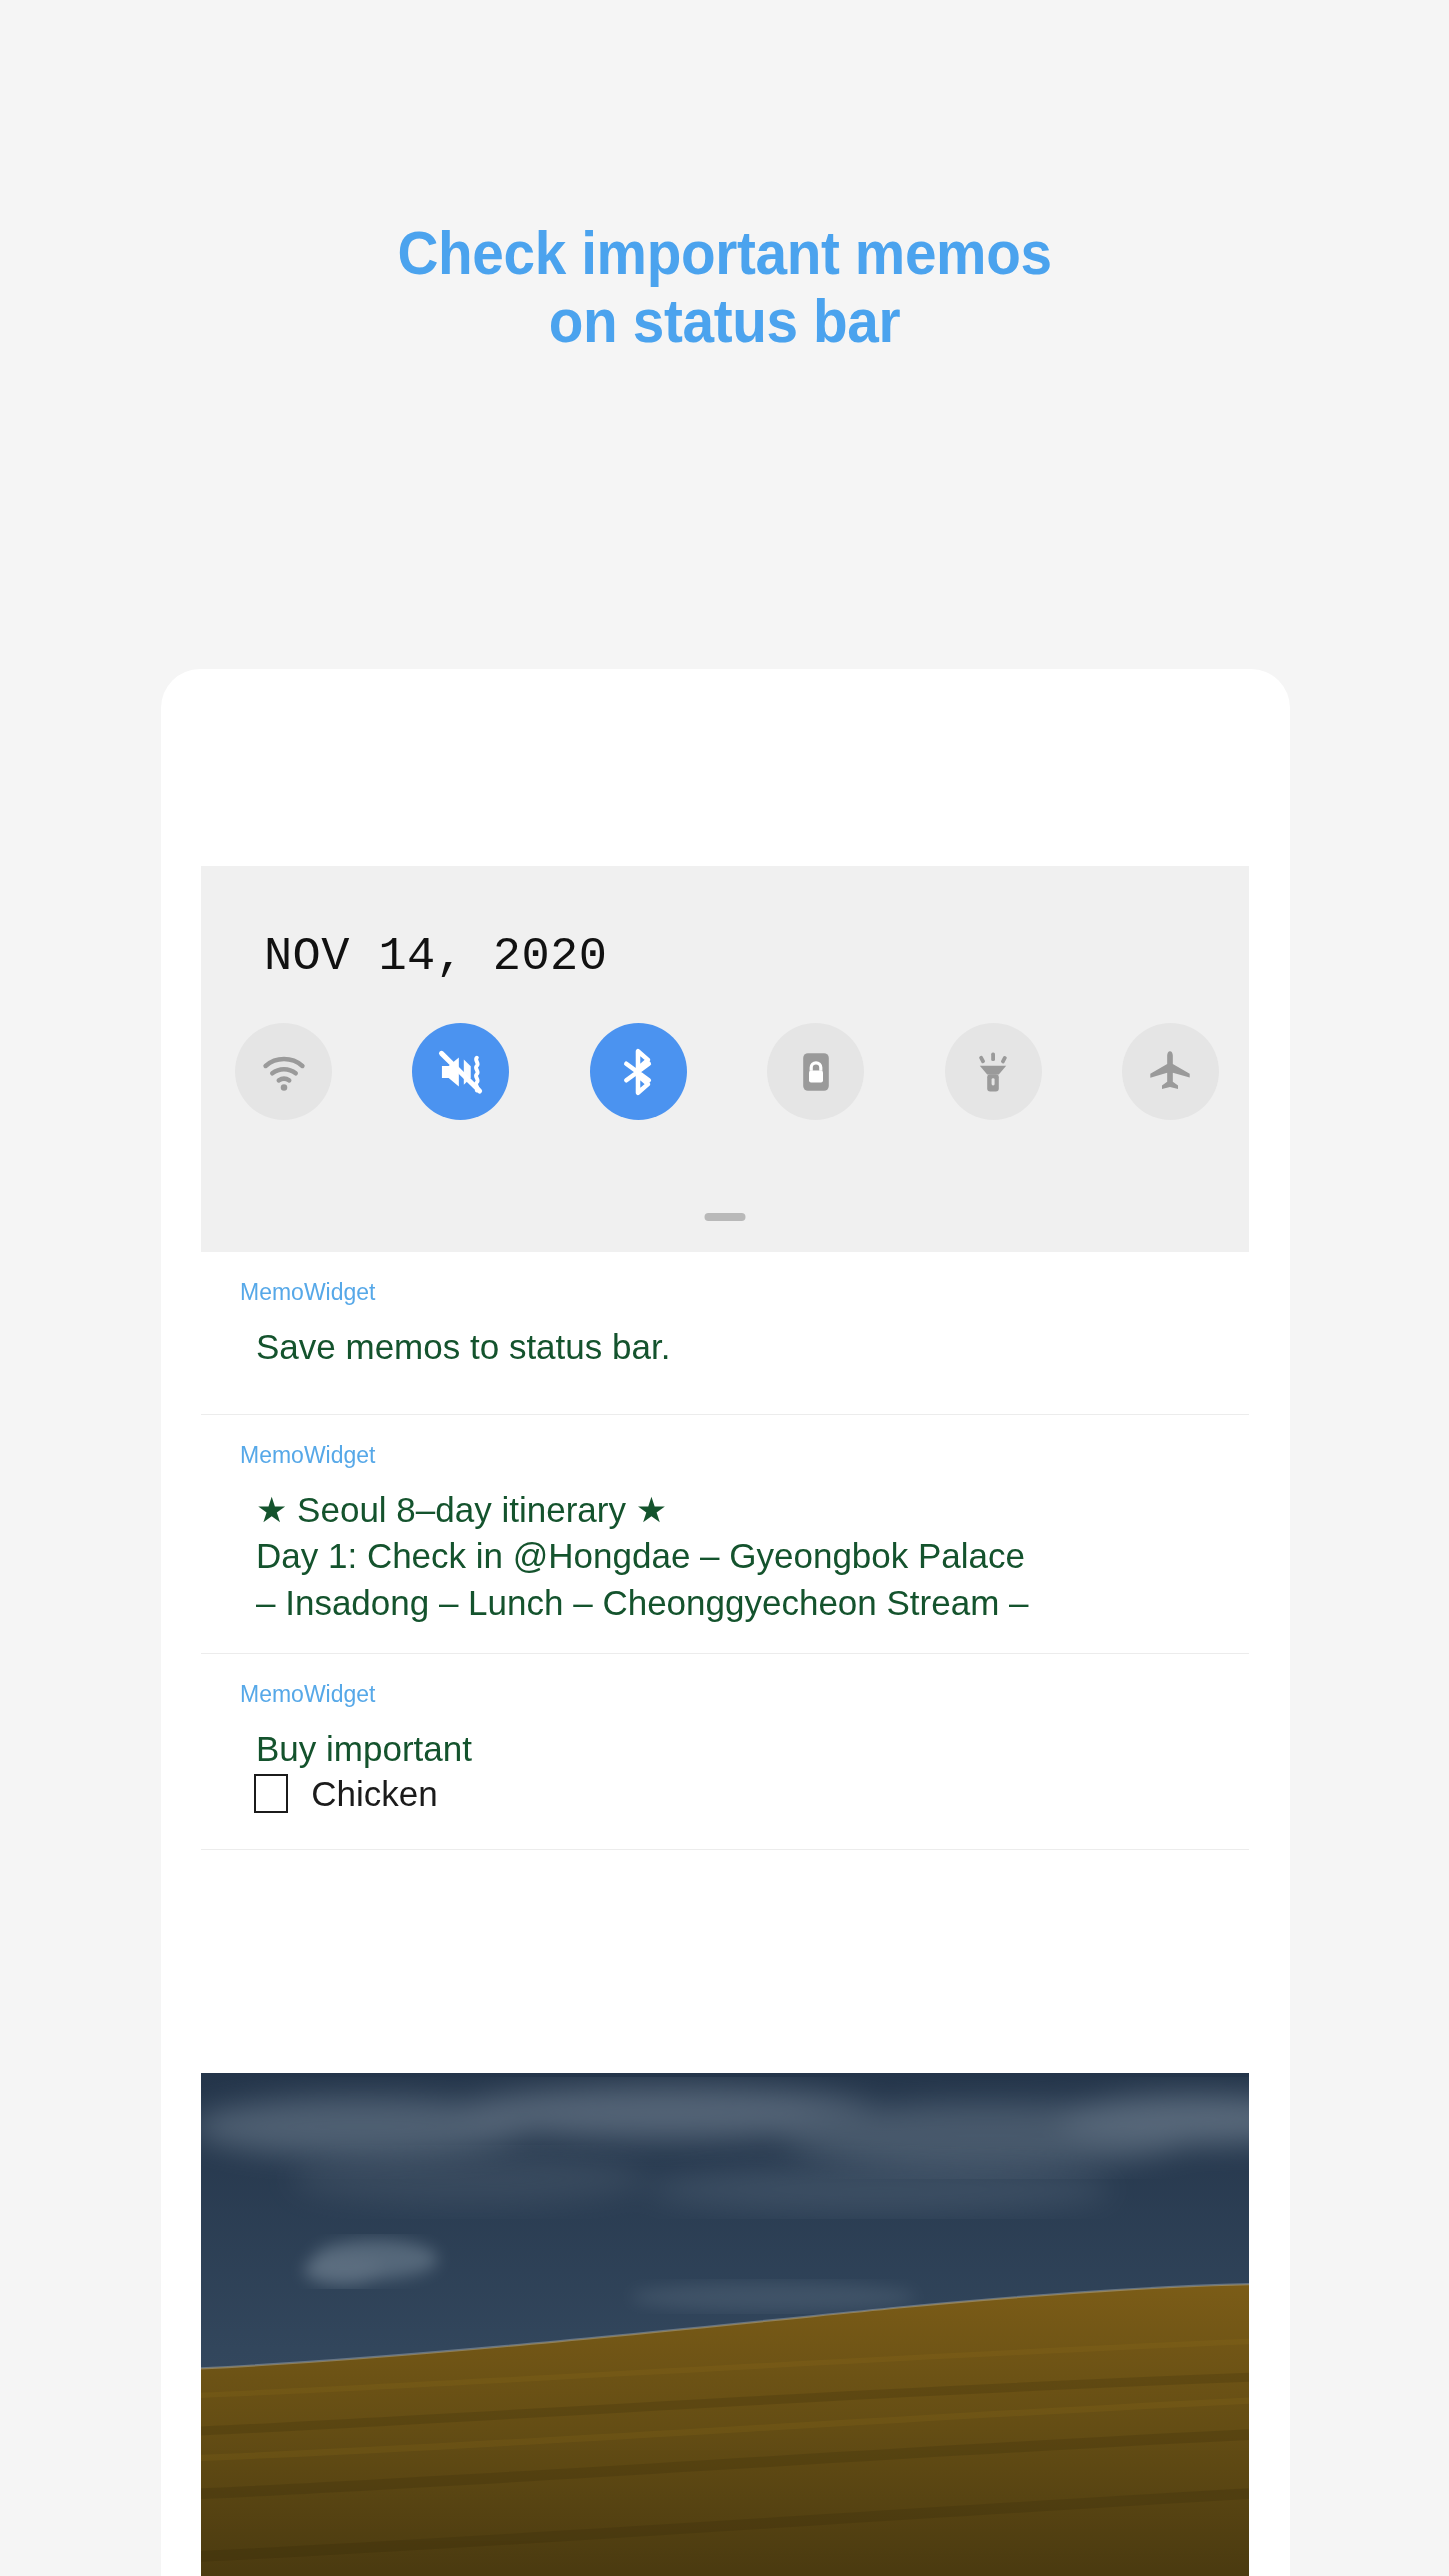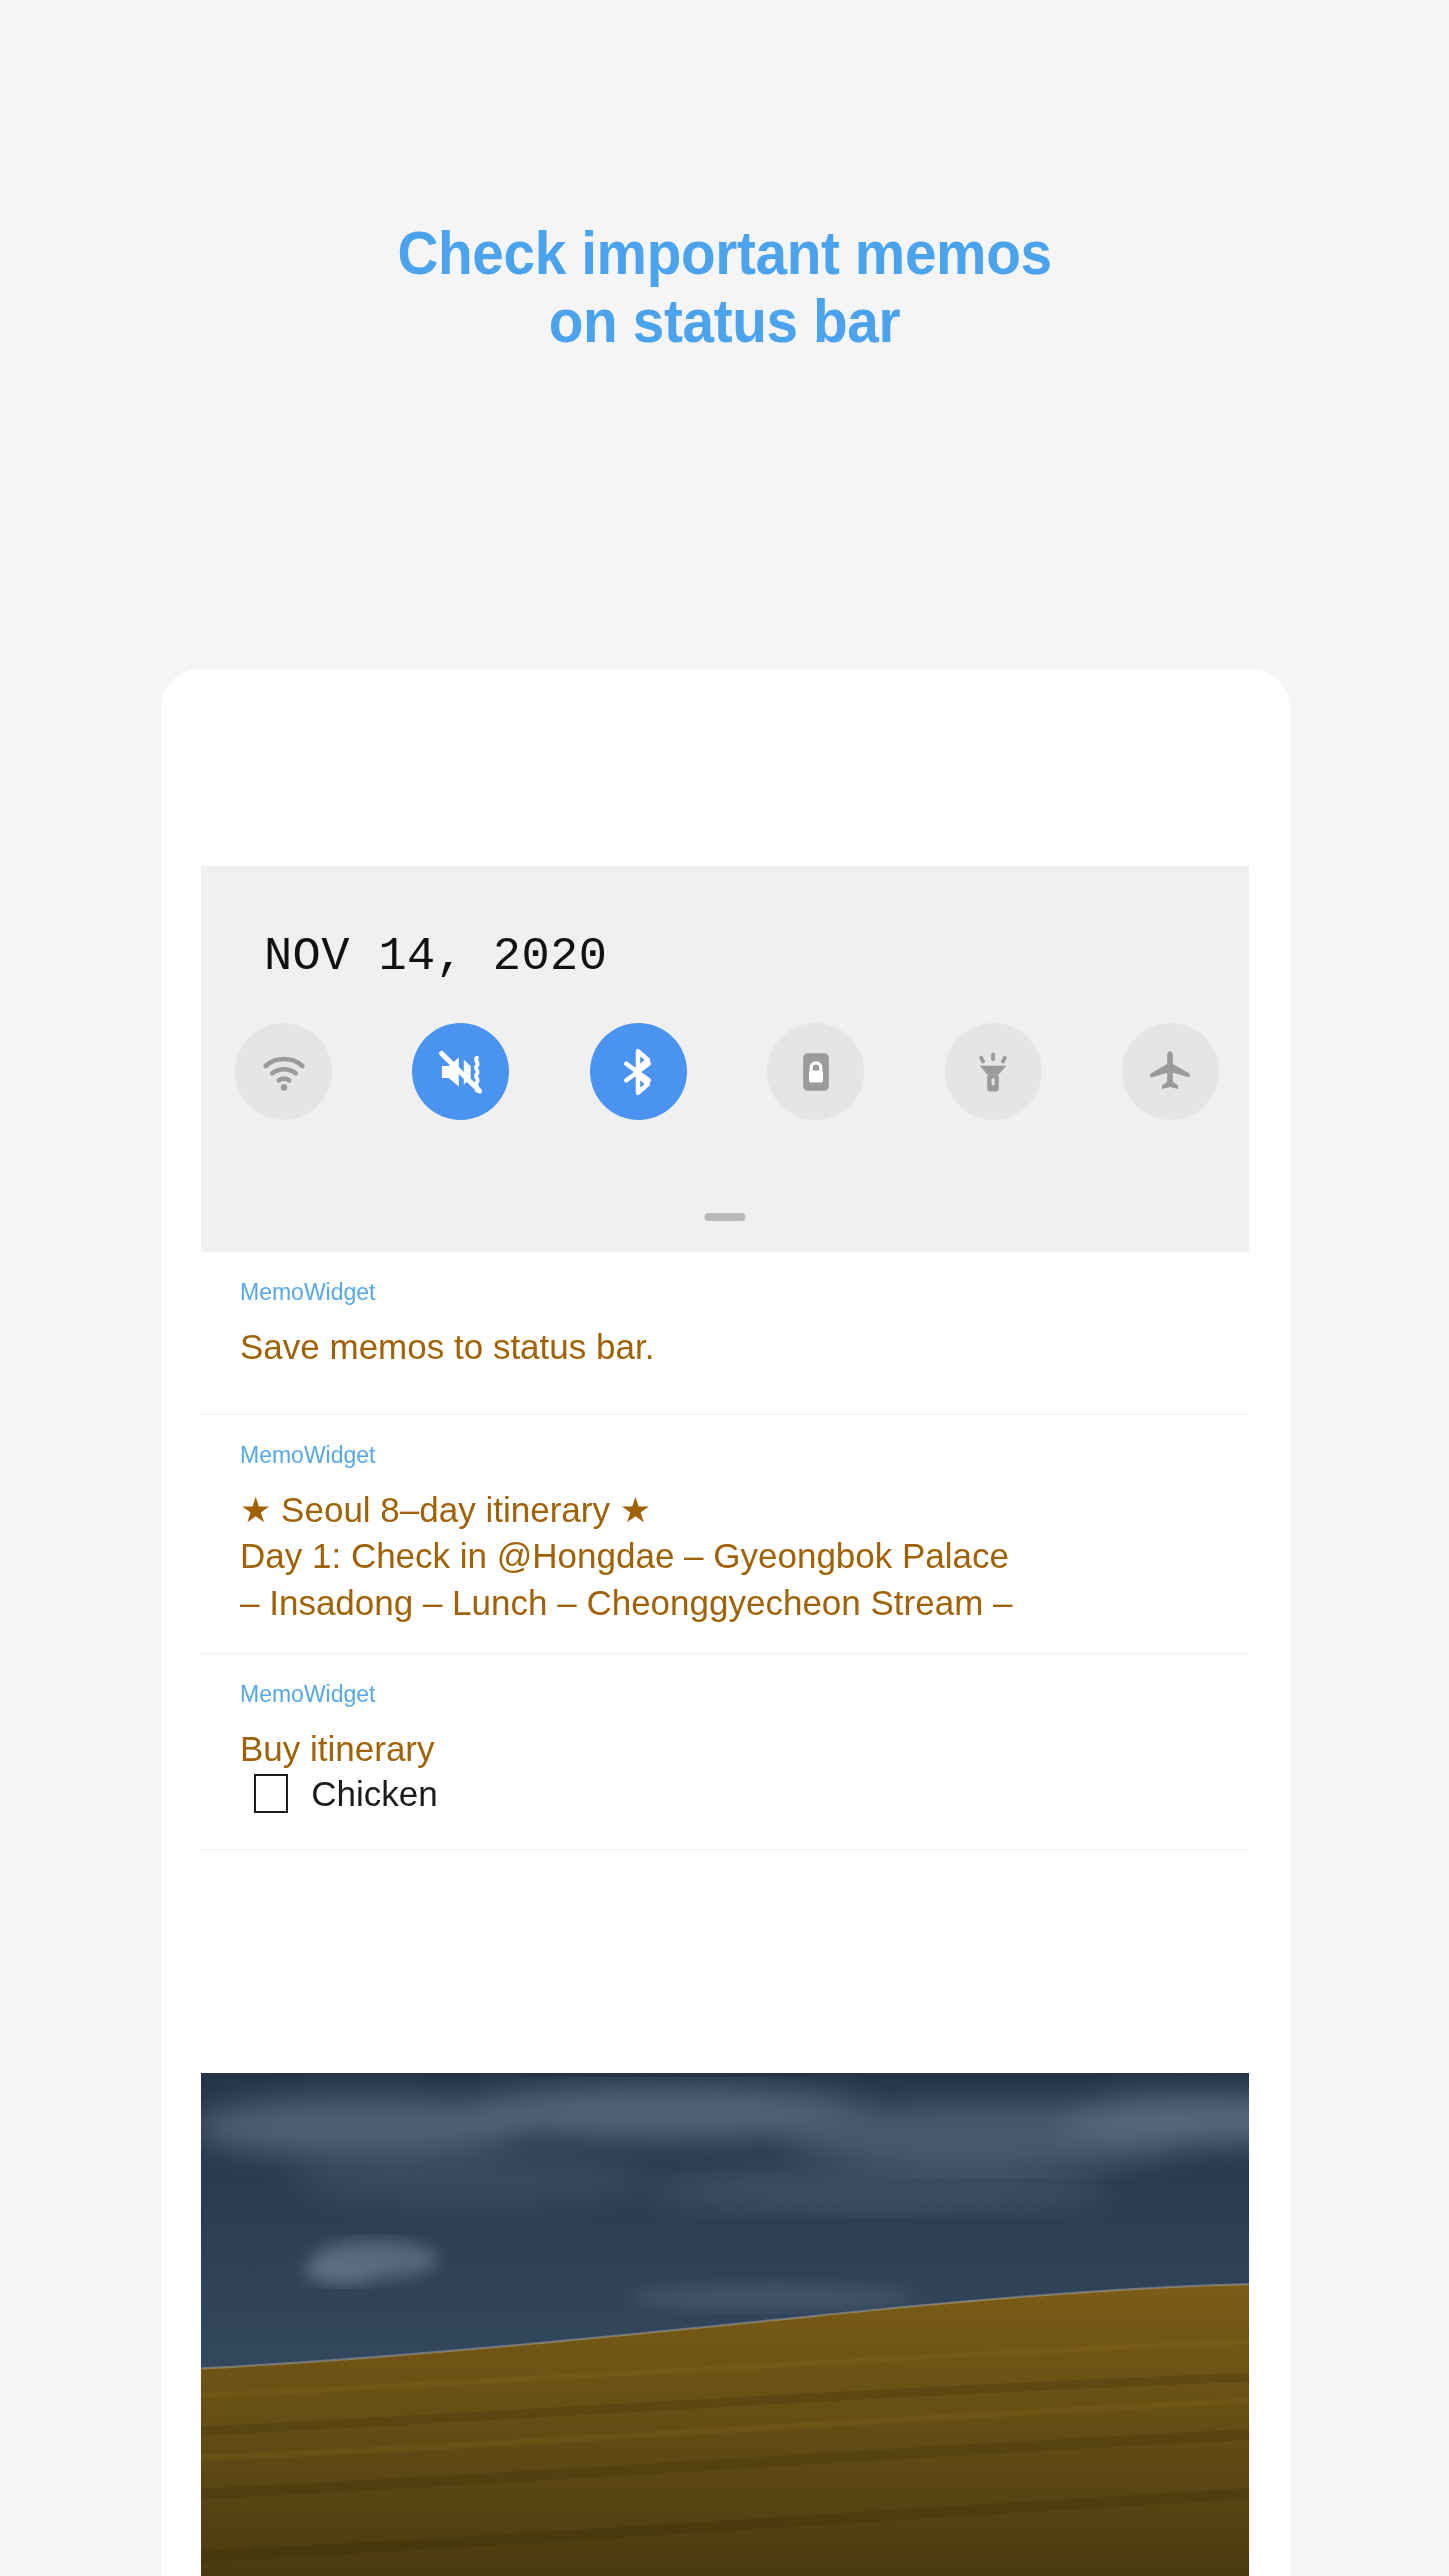--- a/index.html
+++ b/index.html
@@ -75,24 +75,25 @@
     padding:29px 39px 27px 39px;
     border-bottom:0.9px solid #ececec;
   }
   .notif-app {
     color:#56A8E8;
     font-size:23px;
     margin-bottom:19.7px;
     line-height:1;
   }
   .notif-body {
-    color:#a16207;
+    color:#14532d;
     font-size:35px;
     line-height:1.33;
     white-space:pre-line;
+    margin-left:16px;
   }
   .notif-1 { min-height:163px; }
   .notif-2 { min-height:161px; }
   .notif-3 { min-height:177px; padding-bottom:36px; }
 
   .check-row {
     display:flex; align-items:center;
     gap:23px;
     margin-top:1px;
   }
@@ -212,21 +213,21 @@
 
       <div class="notif notif-2">
         <div class="notif-app">MemoWidget</div>
         <div class="notif-body">★ Seoul 8–day itinerary ★
 Day 1: Check in @Hongdae – Gyeongbok Palace
 – Insadong – Lunch – Cheonggyecheon Stream –</div>
       </div>
 
       <div class="notif notif-3">
         <div class="notif-app">MemoWidget</div>
-        <div class="notif-body">Buy itinerary</div>
+        <div class="notif-body">Buy important</div>
         <div class="check-row">
           <span class="checkbox"></span>
           <span class="check-label">Chicken</span>
         </div>
       </div>
 
     </div>
 
     <div class="wallpaper">
       <svg viewBox="0 0 1172 562" preserveAspectRatio="none">

